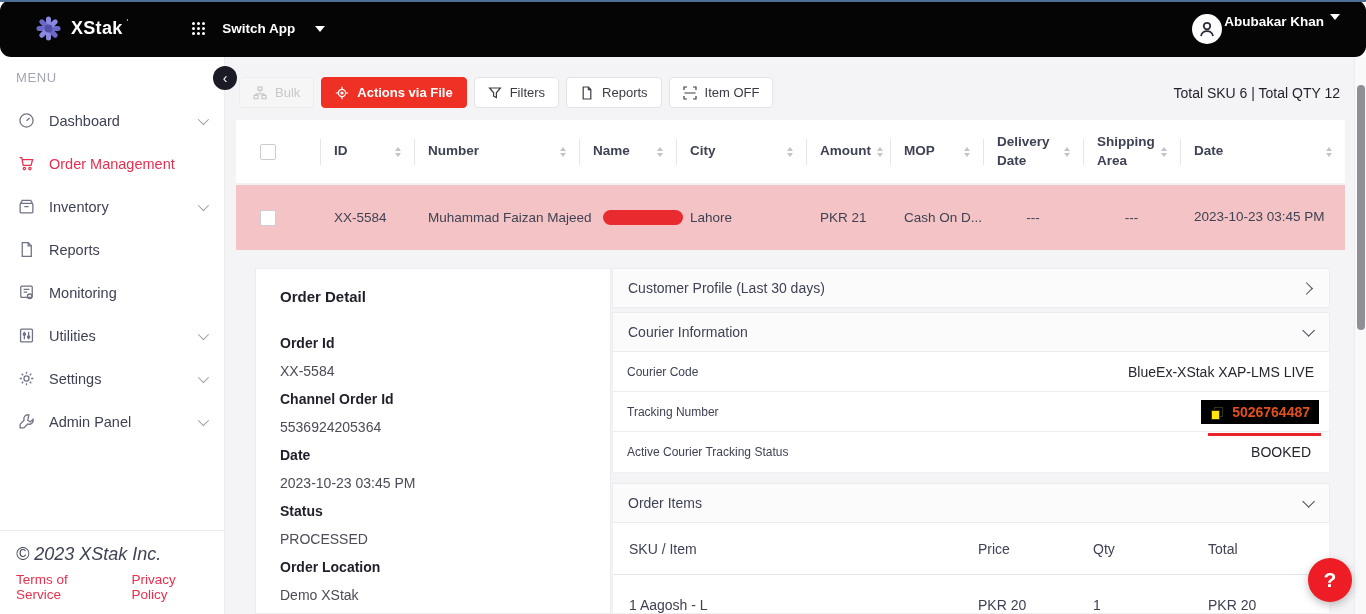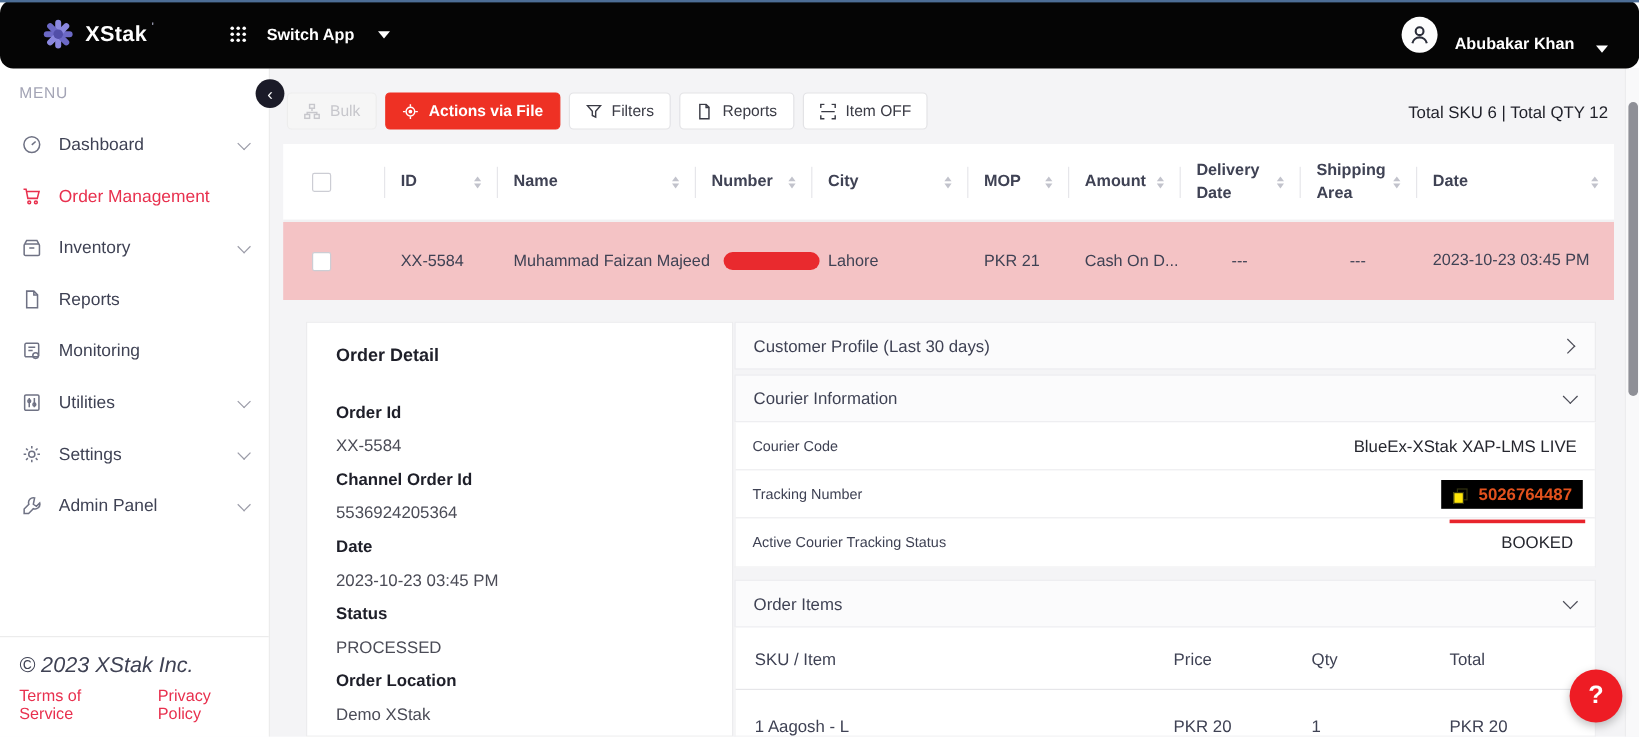--- a/index.html
+++ b/index.html
@@ -10,21 +10,21 @@
   .win-edge { position:absolute; top:0; left:0; right:0; height:2px; background:#4d6e96; z-index:60; }
 
   
   .topbar { position:absolute; top:0; left:0; right:0; height:57px; background:#050505; display:flex; align-items:center; padding:0 26px 0 35px; z-index:50;border-radius:11px; }
   .brand { display:flex; align-items:center; gap:9px; cursor:pointer; }
   .brand-name { color:#fff; font-size:18px; font-weight:bold; letter-spacing:.3px; }
   .brand-mark { color:#cfd0ee; font-size:9px; vertical-align:top; position:relative; top:-7px; left:-5px; }
   .switch-app { display:flex; align-items:center; gap:16px; margin-left:58px; cursor:pointer; }
   .switch-label { color:#fff; font-size:13.5px; font-weight:bold; }
   .caret-down { width:0; height:0; border-left:5px solid transparent; border-right:5px solid transparent; border-top:6px solid #fff; margin-left:4px; }
-  .user-menu { margin-left:auto; display:flex; align-items:flex-end; gap:14px; cursor:pointer; }
+  .user-menu { margin-left:auto; display:flex; align-items:flex-start; gap:2px; cursor:pointer; }
   .avatar { width:30px; height:30px; border-radius:50%; background:#fdfdfd; display:flex; align-items:center; justify-content:center; }
   .user-name { color:#fff; font-size:13.5px; font-weight:bold; }
 
   
   .sidebar { position:absolute; top:57px; left:0; width:225px; bottom:0; background:#fff; border-right:1px solid #ececec; z-index:20; }
   .menu-label { color:#a3a4b5; font-size:13px; letter-spacing:.6px; padding:13px 16px 6px; }
   .nav { padding-top:8px; }
   .nav-item { height:43px; display:flex; align-items:center; padding:0 18px; cursor:pointer; }
   .nav-icon { width:17px; height:17px; margin-right:14px; color:#6f7284; display:inline-flex; }
   .nav-icon svg { width:17px; height:17px; }
@@ -319,49 +319,49 @@
         </div>
       <div class="td"></div>
       <div class="th th-sep">
           <span>ID</span>
           <span class="sort">
             <i class="tri-up"></i>
             <i class="tri-down"></i>
           </span>
         </div>
       <div class="th th-sep">
+          <span>Number</span>
+          <span class="sort">
+            <i class="tri-up"></i>
+            <i class="tri-down"></i>
+          </span>
+        </div>
+      <div class="th th-sep">
           <span>Name</span>
           <span class="sort">
             <i class="tri-up"></i>
             <i class="tri-down"></i>
           </span>
         </div>
       <div class="th th-sep">
-          <span>Number</span>
-          <span class="sort">
-            <i class="tri-up"></i>
-            <i class="tri-down"></i>
-          </span>
-        </div>
-      <div class="th th-sep">
           <span>City</span>
           <span class="sort">
             <i class="tri-up"></i>
             <i class="tri-down"></i>
           </span>
         </div>
       <div class="th th-sep">
+          <span>Amount</span>
+          <span class="sort">
+            <i class="tri-up"></i>
+            <i class="tri-down"></i>
+          </span>
+        </div>
+      <div class="th th-sep">
           <span>MOP</span>
-          <span class="sort">
-            <i class="tri-up"></i>
-            <i class="tri-down"></i>
-          </span>
-        </div>
-      <div class="th th-sep">
-          <span>Amount</span>
           <span class="sort">
             <i class="tri-up"></i>
             <i class="tri-down"></i>
           </span>
         </div>
       <div class="th th-sep">
           <span style="width:58px; white-space:normal;">Delivery Date</span>
           <span class="sort">
             <i class="tri-up"></i>
             <i class="tri-down"></i>

